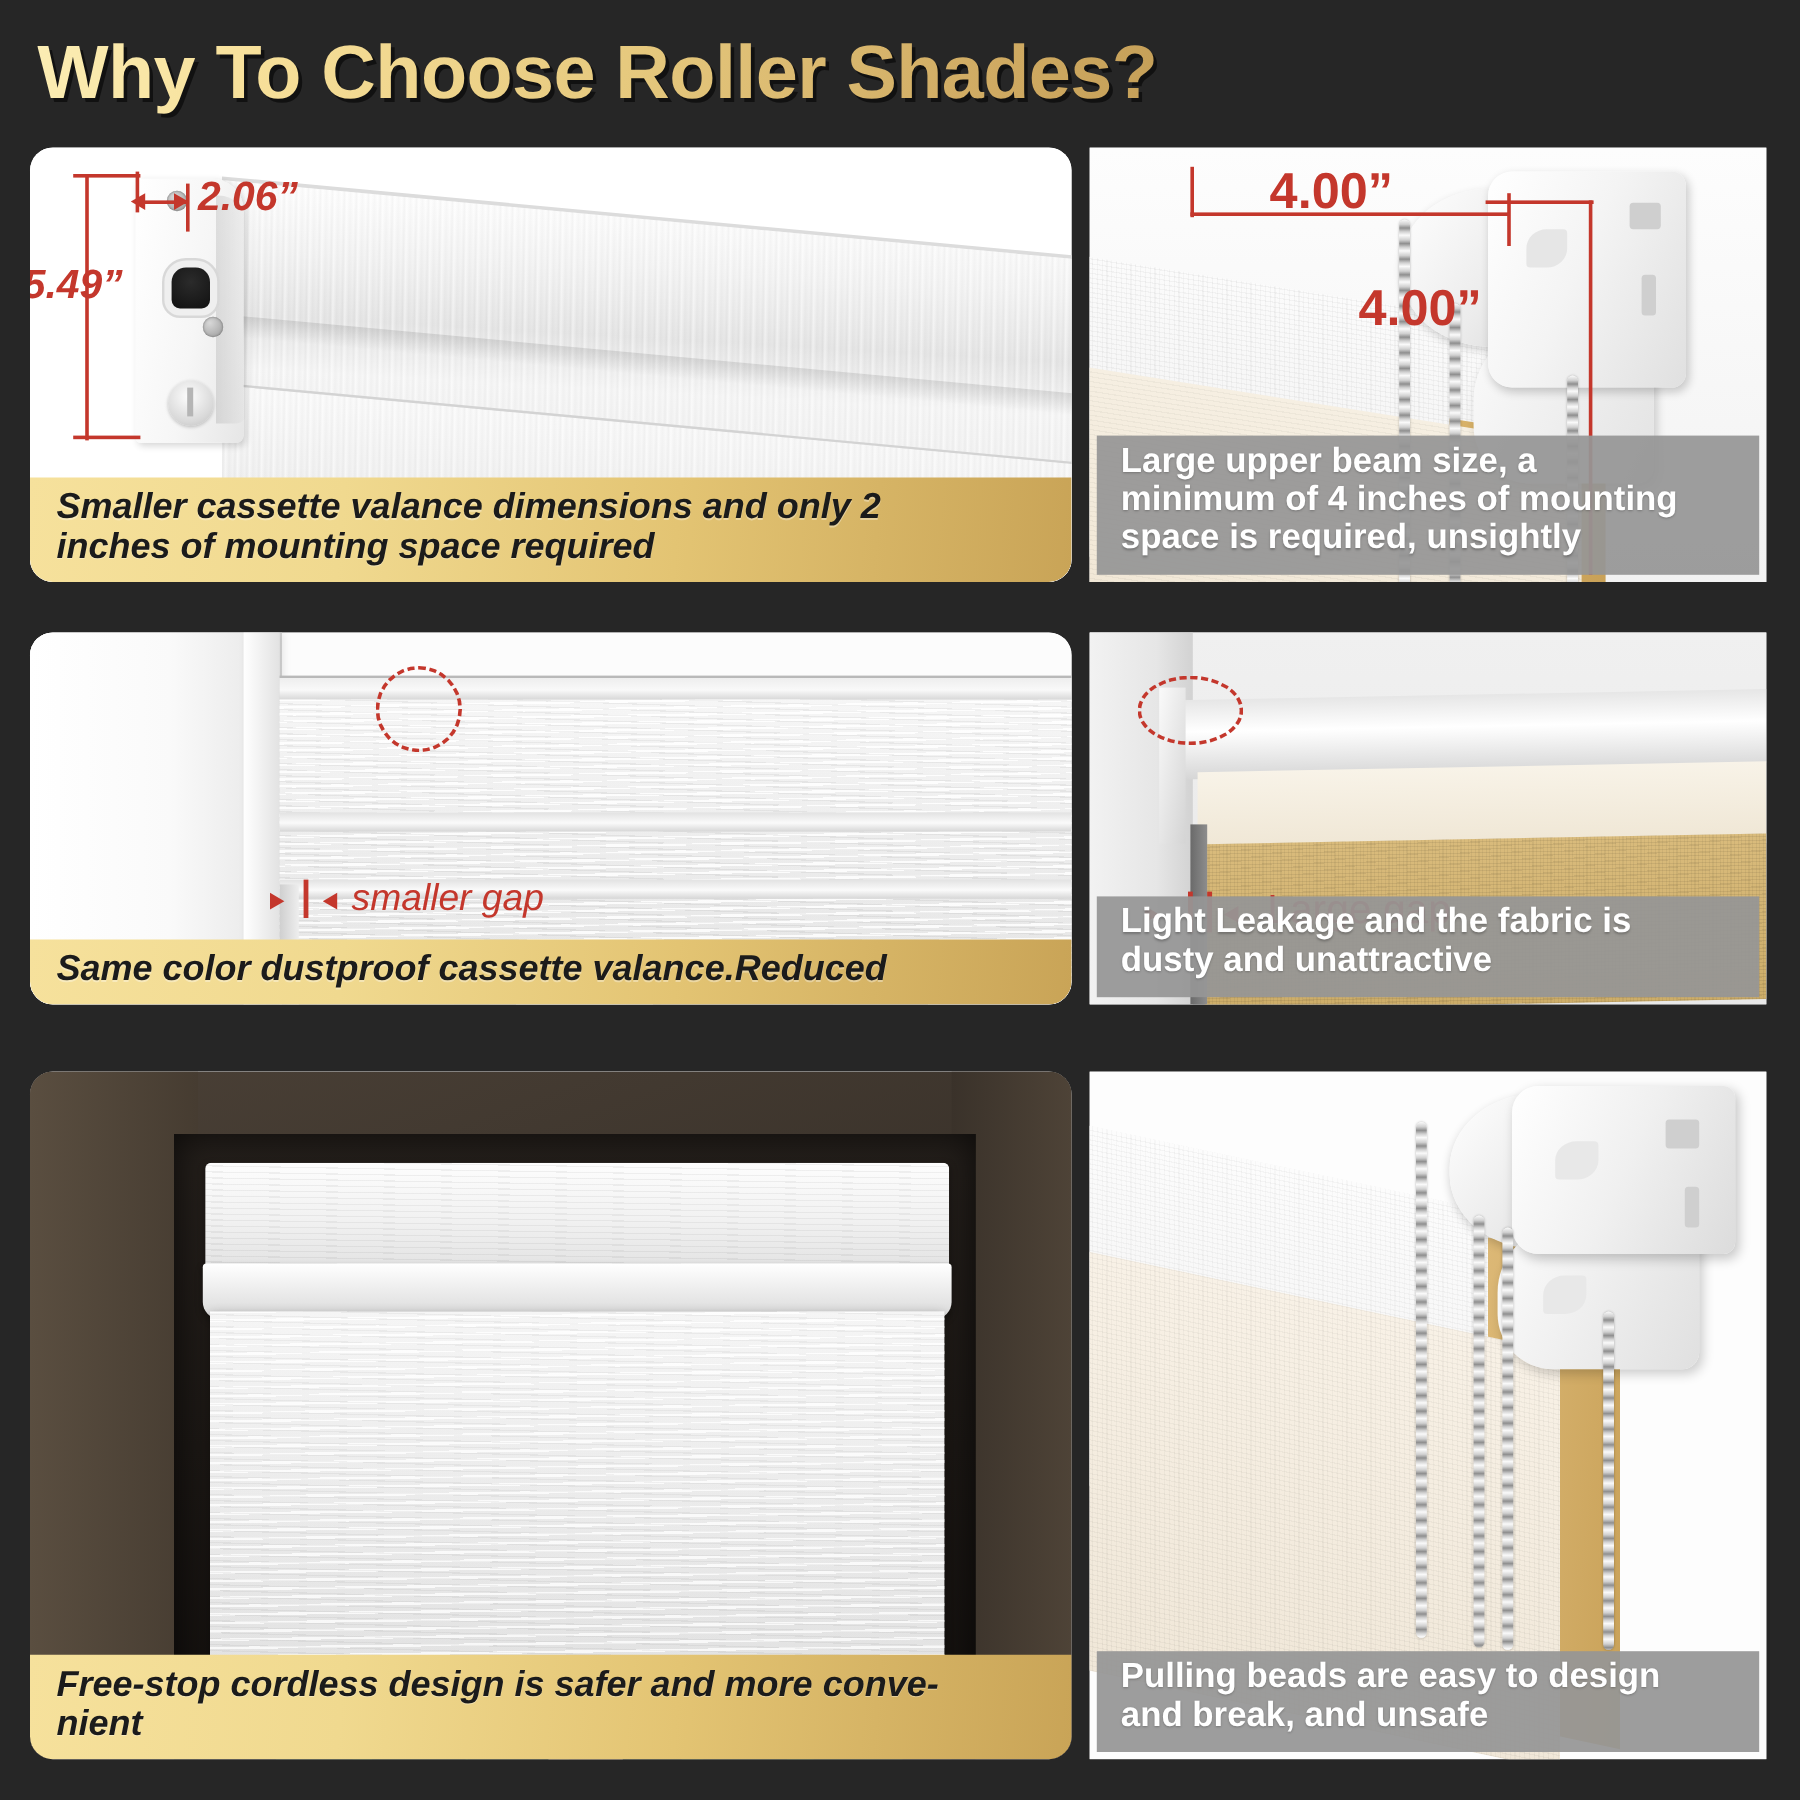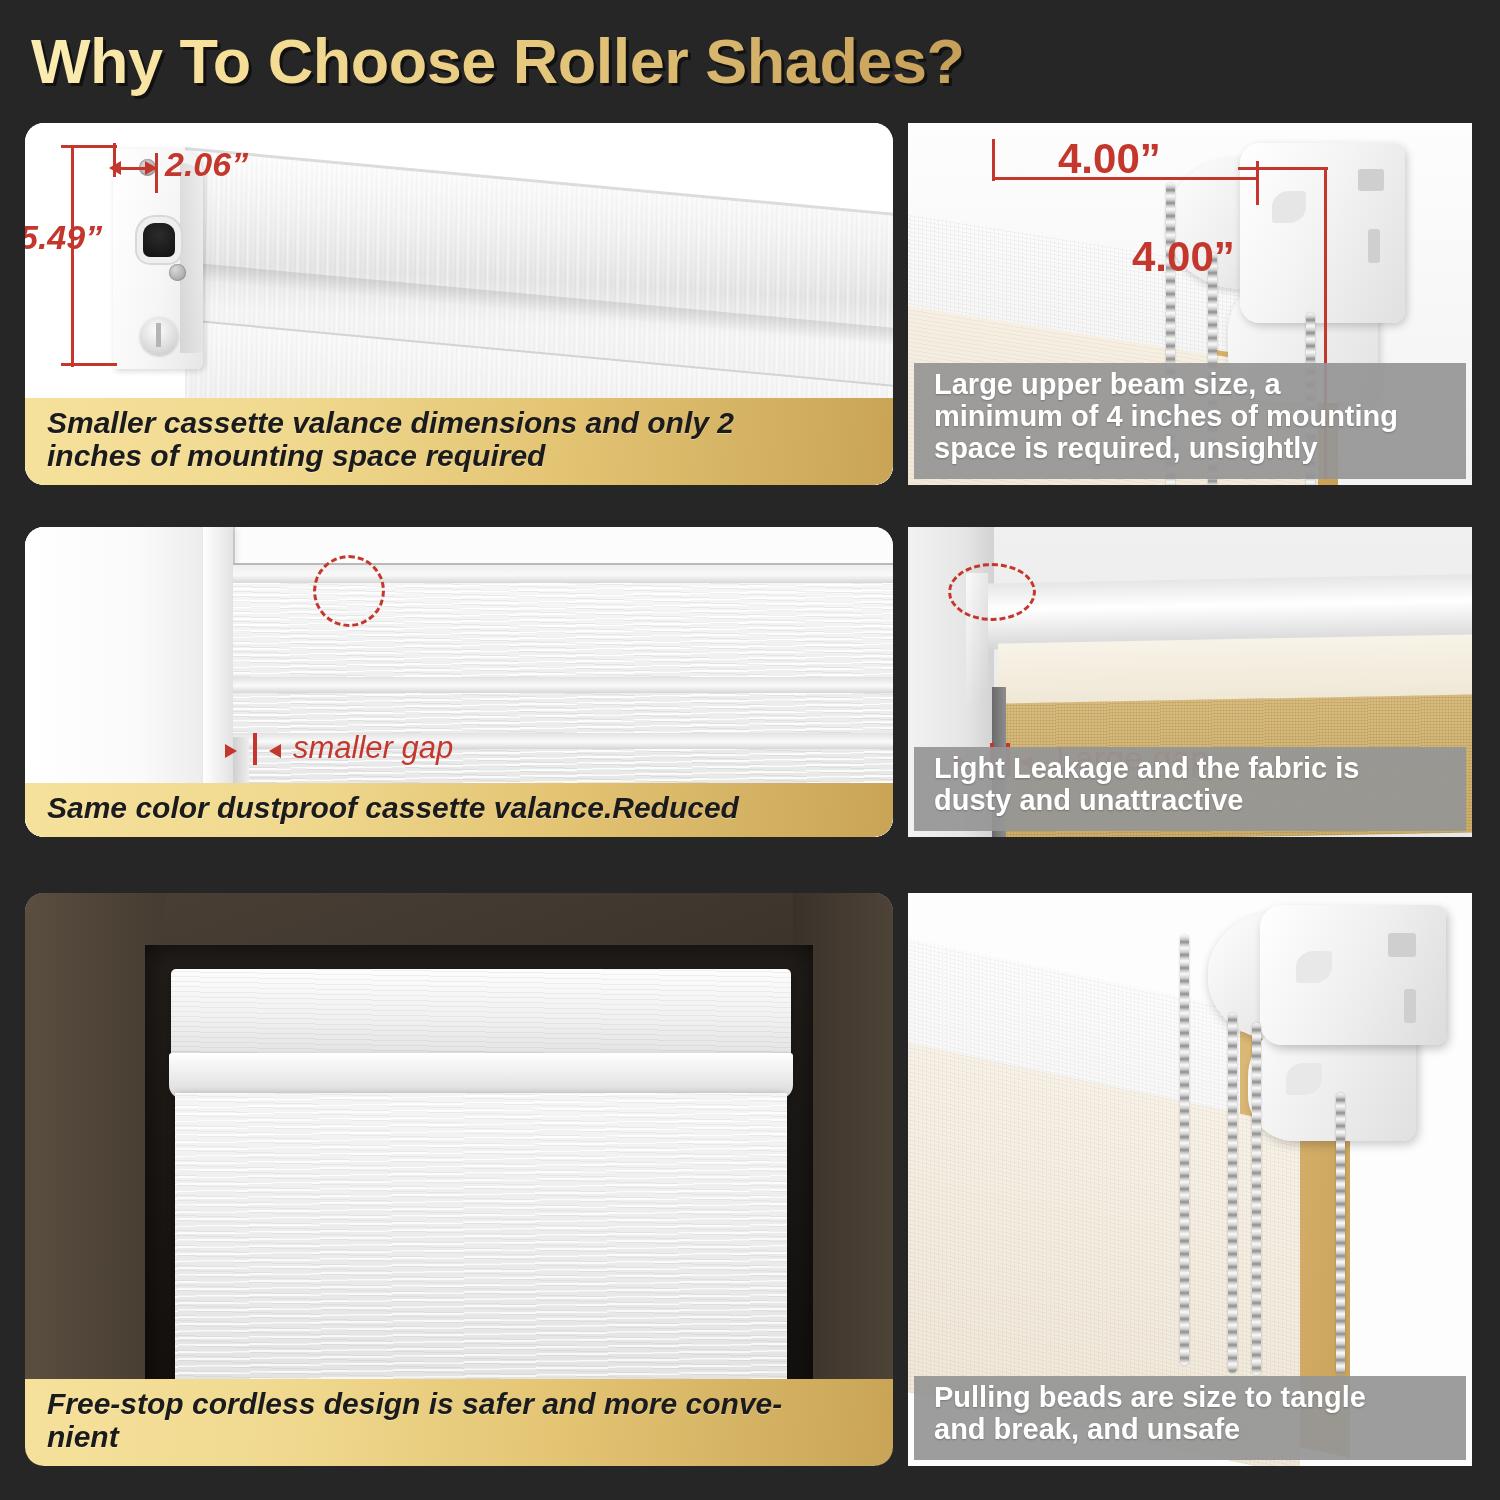--- a/index.html
+++ b/index.html
@@ -545,17 +545,17 @@
       <div class="bracket-notch" style="left:144px; top:84px; width:12px; height:34px;"></div>
       <div class="bracket-notch" style="left:36px; top:46px; width:36px; height:32px; background:#e8e8e8; border-radius:50% 10% 50% 10%;"></div>
     </div>
 
     <div class="bead-chain" style="left:272px; top:42px; height:430px;"></div>
     <div class="bead-chain" style="left:320px; top:120px; height:360px;"></div>
     <div class="bead-chain" style="left:344px; top:130px; height:352px;"></div>
     <div class="bead-chain" style="left:428px; top:200px; height:282px;"></div>
 
     <div class="cap cap-gray">
-      <span class="cap-l1">Pulling beads are size to tangle</span>
+      <span class="cap-l1">Pulling beads are easy to design</span>
       <span class="cap-l2">and break, and unsafe</span>
     </div>
   </div>
 </div>
 
 </body></html>

